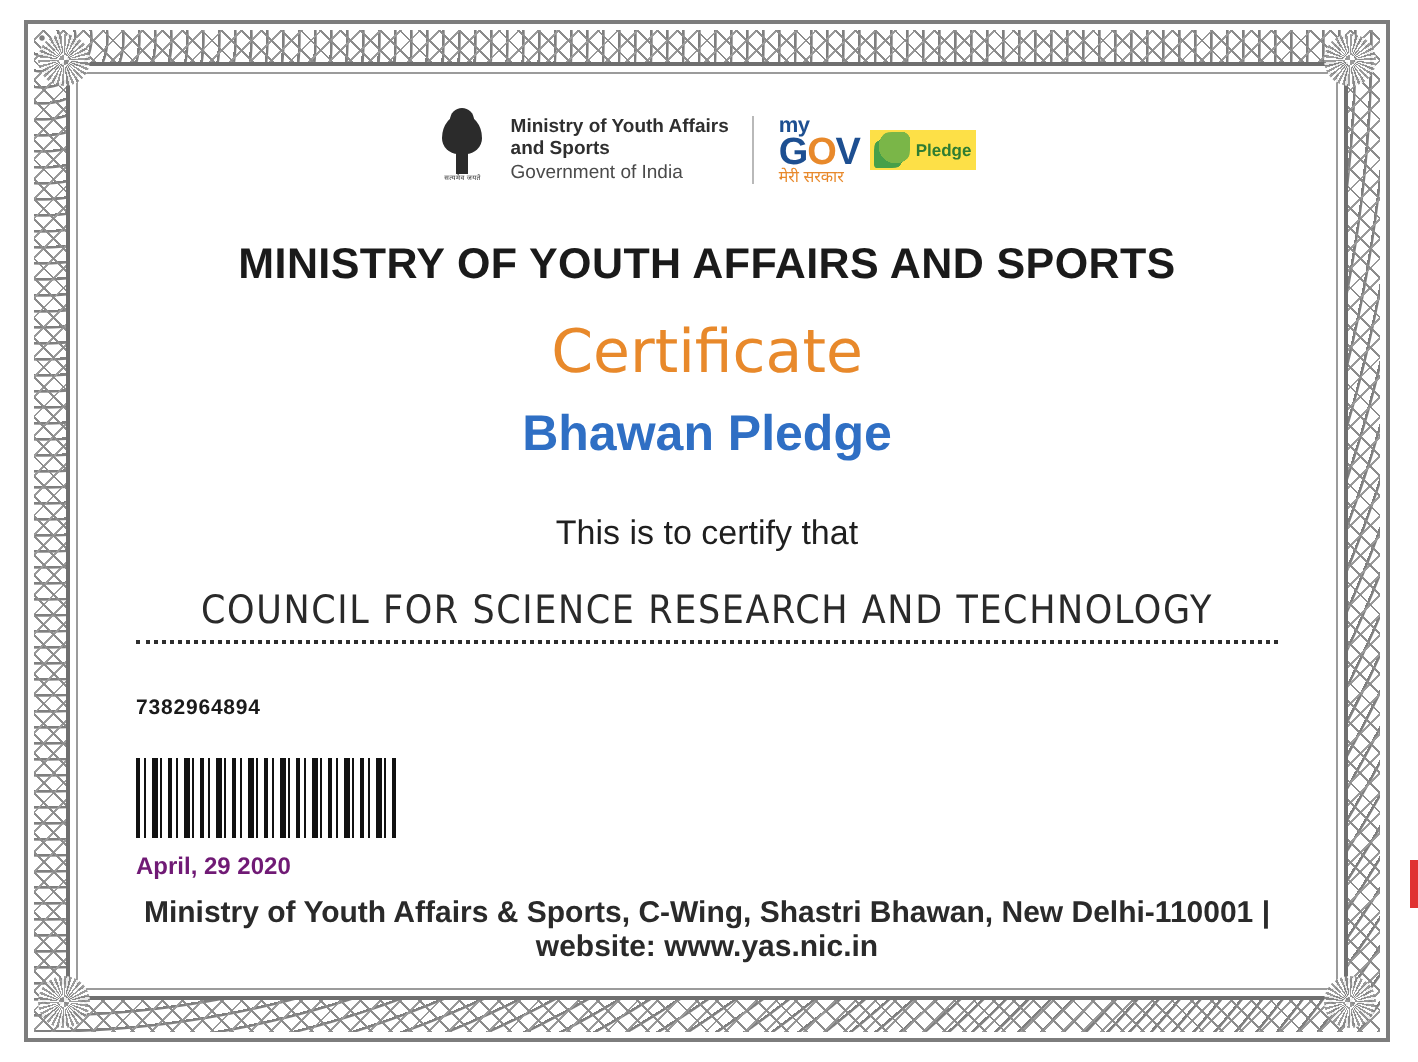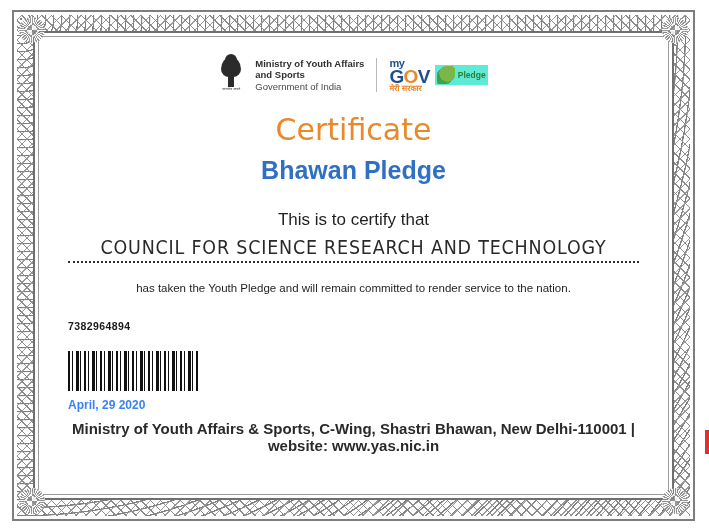--- a/index.html
+++ b/index.html
@@ -190,28 +190,28 @@
     font-size: 19px;
     font-weight: bold;
     color: #1d4f91;
     letter-spacing: -.6px;
     margin-top: -2px;
   }
   .mygov-logo .gov .o { color: #e8892b; }
   .mygov-logo .hindi {
     font-size: 8px;
     color: #e8892b;
-    font-weight: bold;
+    font-weight: normal;
     margin-top: -1px;
   }
   .pledge-badge {
     display: flex;
     align-items: center;
     gap: 3px;
-    background: #5eead4;
+    background: #fde047;
     padding: 1px 2px;
     text-align: right;
   }
   .pledge-leaf {
     width: 18px;
     height: 18px;
     background:
       radial-gradient(circle at 60% 40%, #7ab648 0 55%, rgba(0,0,0,0) 56%),
       radial-gradient(circle at 35% 65%, #46a049 0 50%, rgba(0,0,0,0) 51%);
     border-radius: 50% 10% 50% 10%;
@@ -245,21 +245,21 @@
     color: #2f6fc4;
   }
   .certify-line {
     margin-top: 25px;
     font-size: 17px;
     color: #1f1f1f;
   }
 
   
   .name-block {
-    margin-top: 8px;
+    margin-top: 20px;
     padding: 0 24px;
     text-align: center;
   }
   .recipient-name {
     font-size: 17.5px;
     letter-spacing: .8px;
     color: #2a2a2a;
     font-family: "DejaVu Sans", sans-serif;
     transform: scaleY(1.12);
     transform-origin: bottom center;
@@ -305,21 +305,21 @@
       #111 12px, #111 13px,
       #fff 13px, #fff 16px
     );
   }
   .cert-date {
     margin-top: 7px;
     padding-left: 24px;
     text-align: left;
     font-size: 12px;
     font-weight: bold;
-    color: #3b82f6;
+    color: #701a75;
   }
   .footer-line {
     margin-top: 8px;
     font-size: 15px;
     color: #2a2a2a;
     font-weight: bold;
   }
 
   .edge-mark {
     position: absolute;
@@ -372,33 +372,33 @@
         </div>
 
         <div class="pledge-badge">
           <div class="pledge-leaf"></div>
           <div class="pledge-word">Pledge</div>
         </div>
       </div>
 
     </div>
 
+    <div class="main-title">MINISTRY OF YOUTH AFFAIRS AND SPORTS</div>
 
     <div class="cert-word">Certificate</div>
 
     <div class="pledge-title">Bhawan Pledge</div>
 
     <div class="certify-line">This is to certify that</div>
 
     <div class="name-block">
       <div class="recipient-name">COUNCIL FOR SCIENCE RESEARCH AND TECHNOLOGY</div>
       <div class="dotted-rule"></div>
     </div>
 
-    <div class="commit-line">has taken the Youth Pledge and will remain committed to render service to the nation.</div>
 
     <div class="barcode-area">
       <div class="barcode-number">7382964894</div>
       <div class="barcode"></div>
     </div>
 
     <div class="cert-date">April, 29 2020</div>
 
     <div class="footer-line">Ministry of Youth Affairs &amp; Sports, C-Wing, Shastri Bhawan, New Delhi-110001 | website: www.yas.nic.in</div>
 

